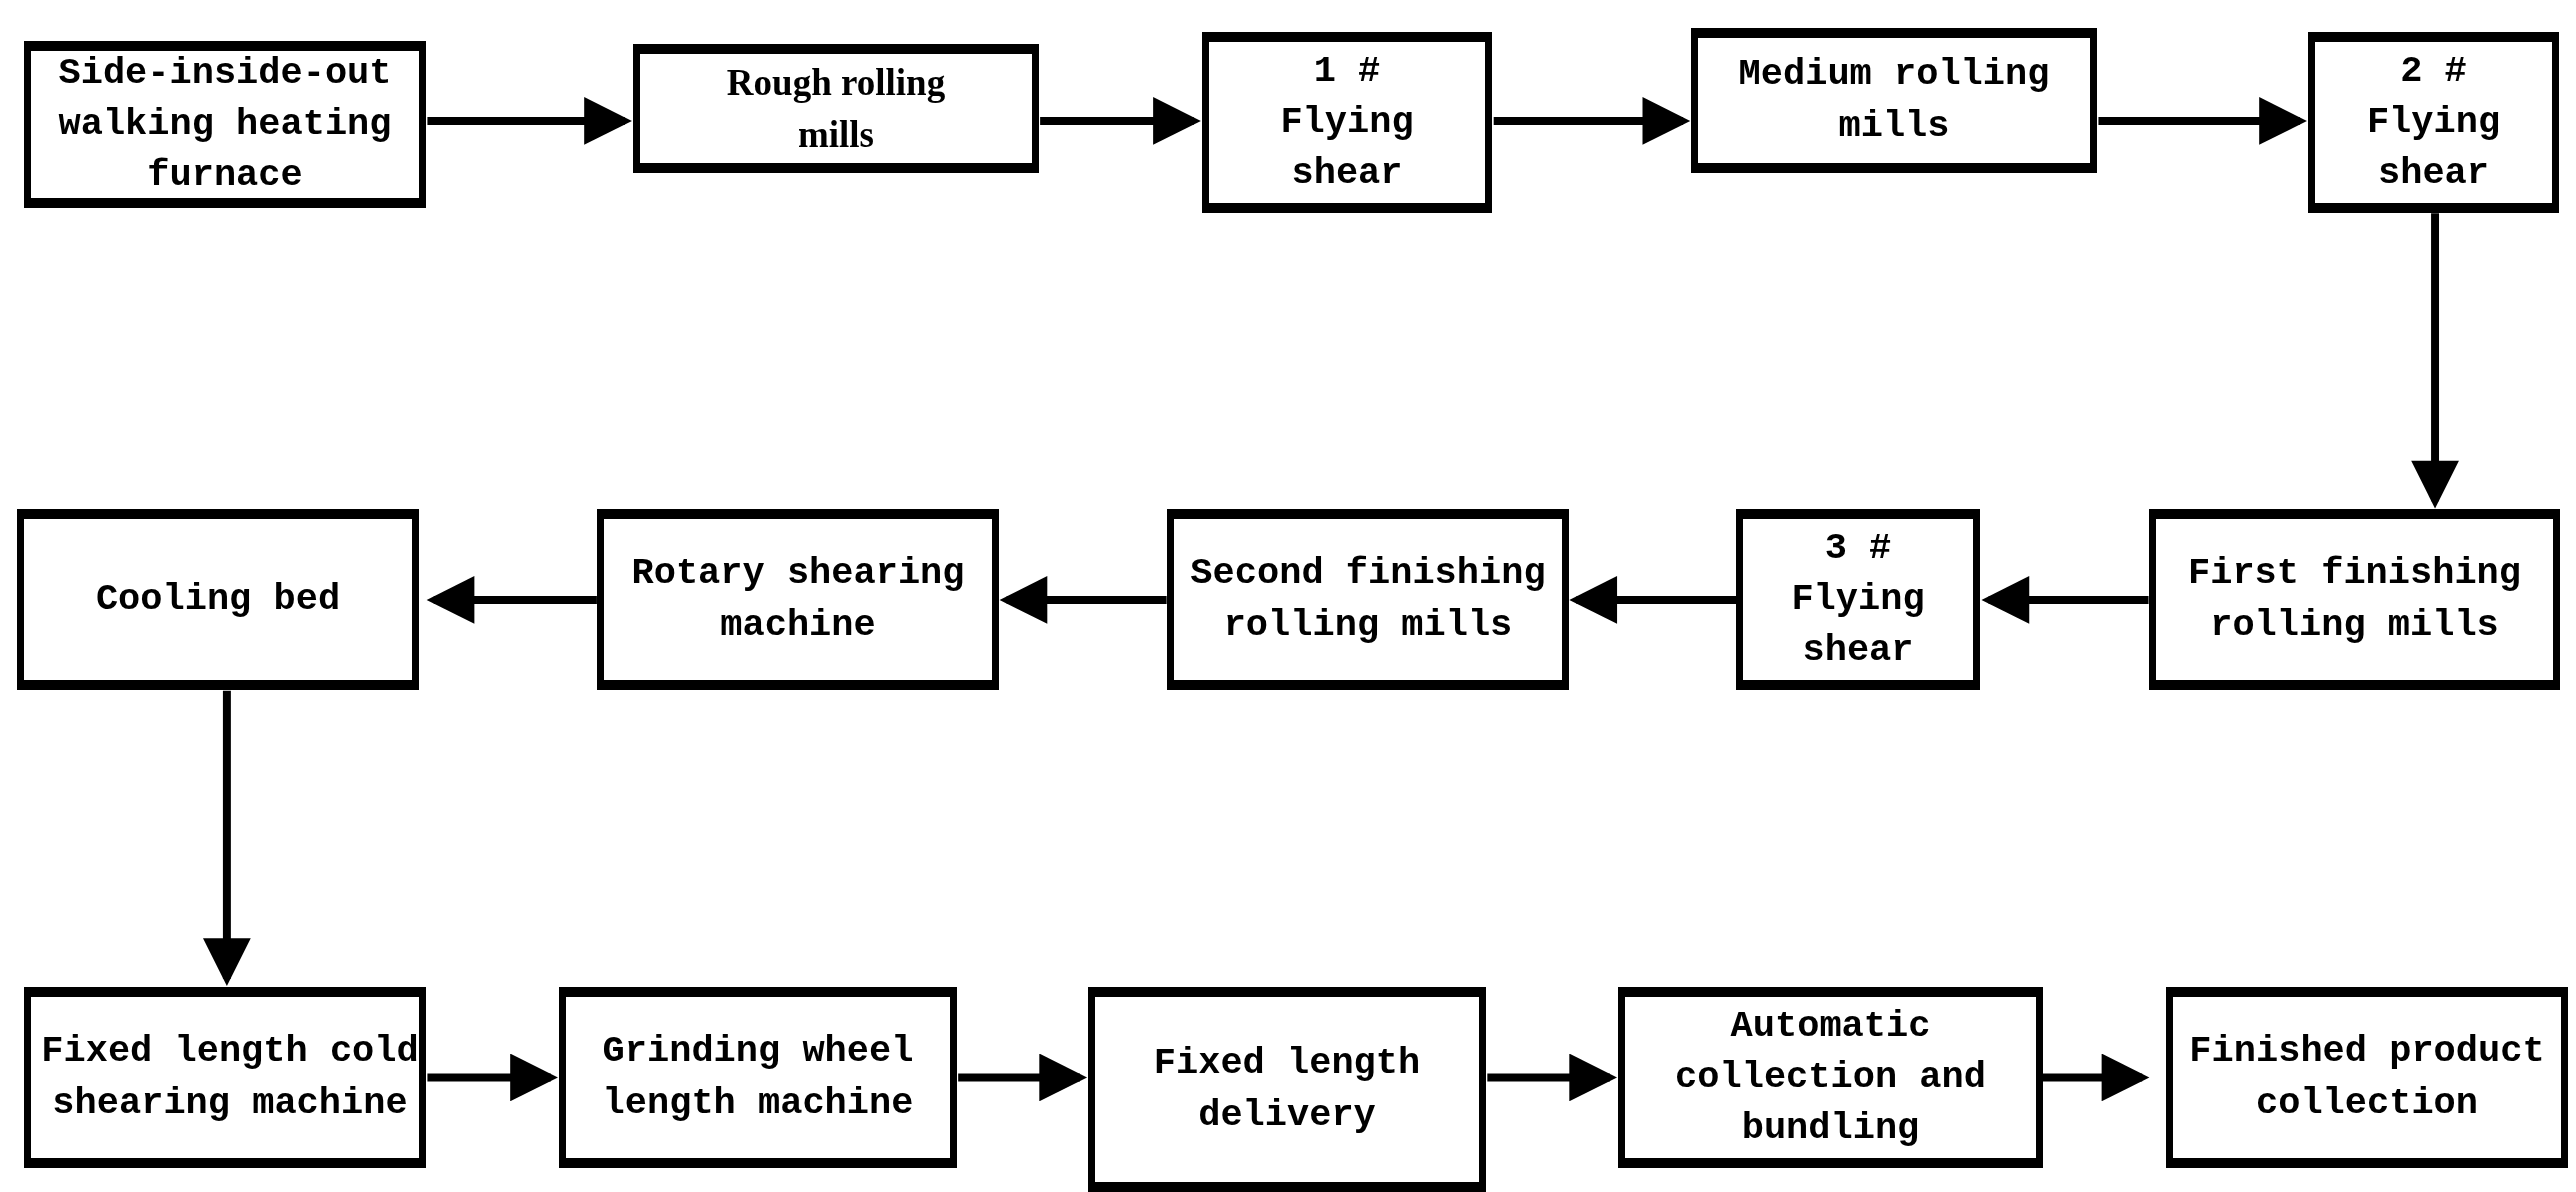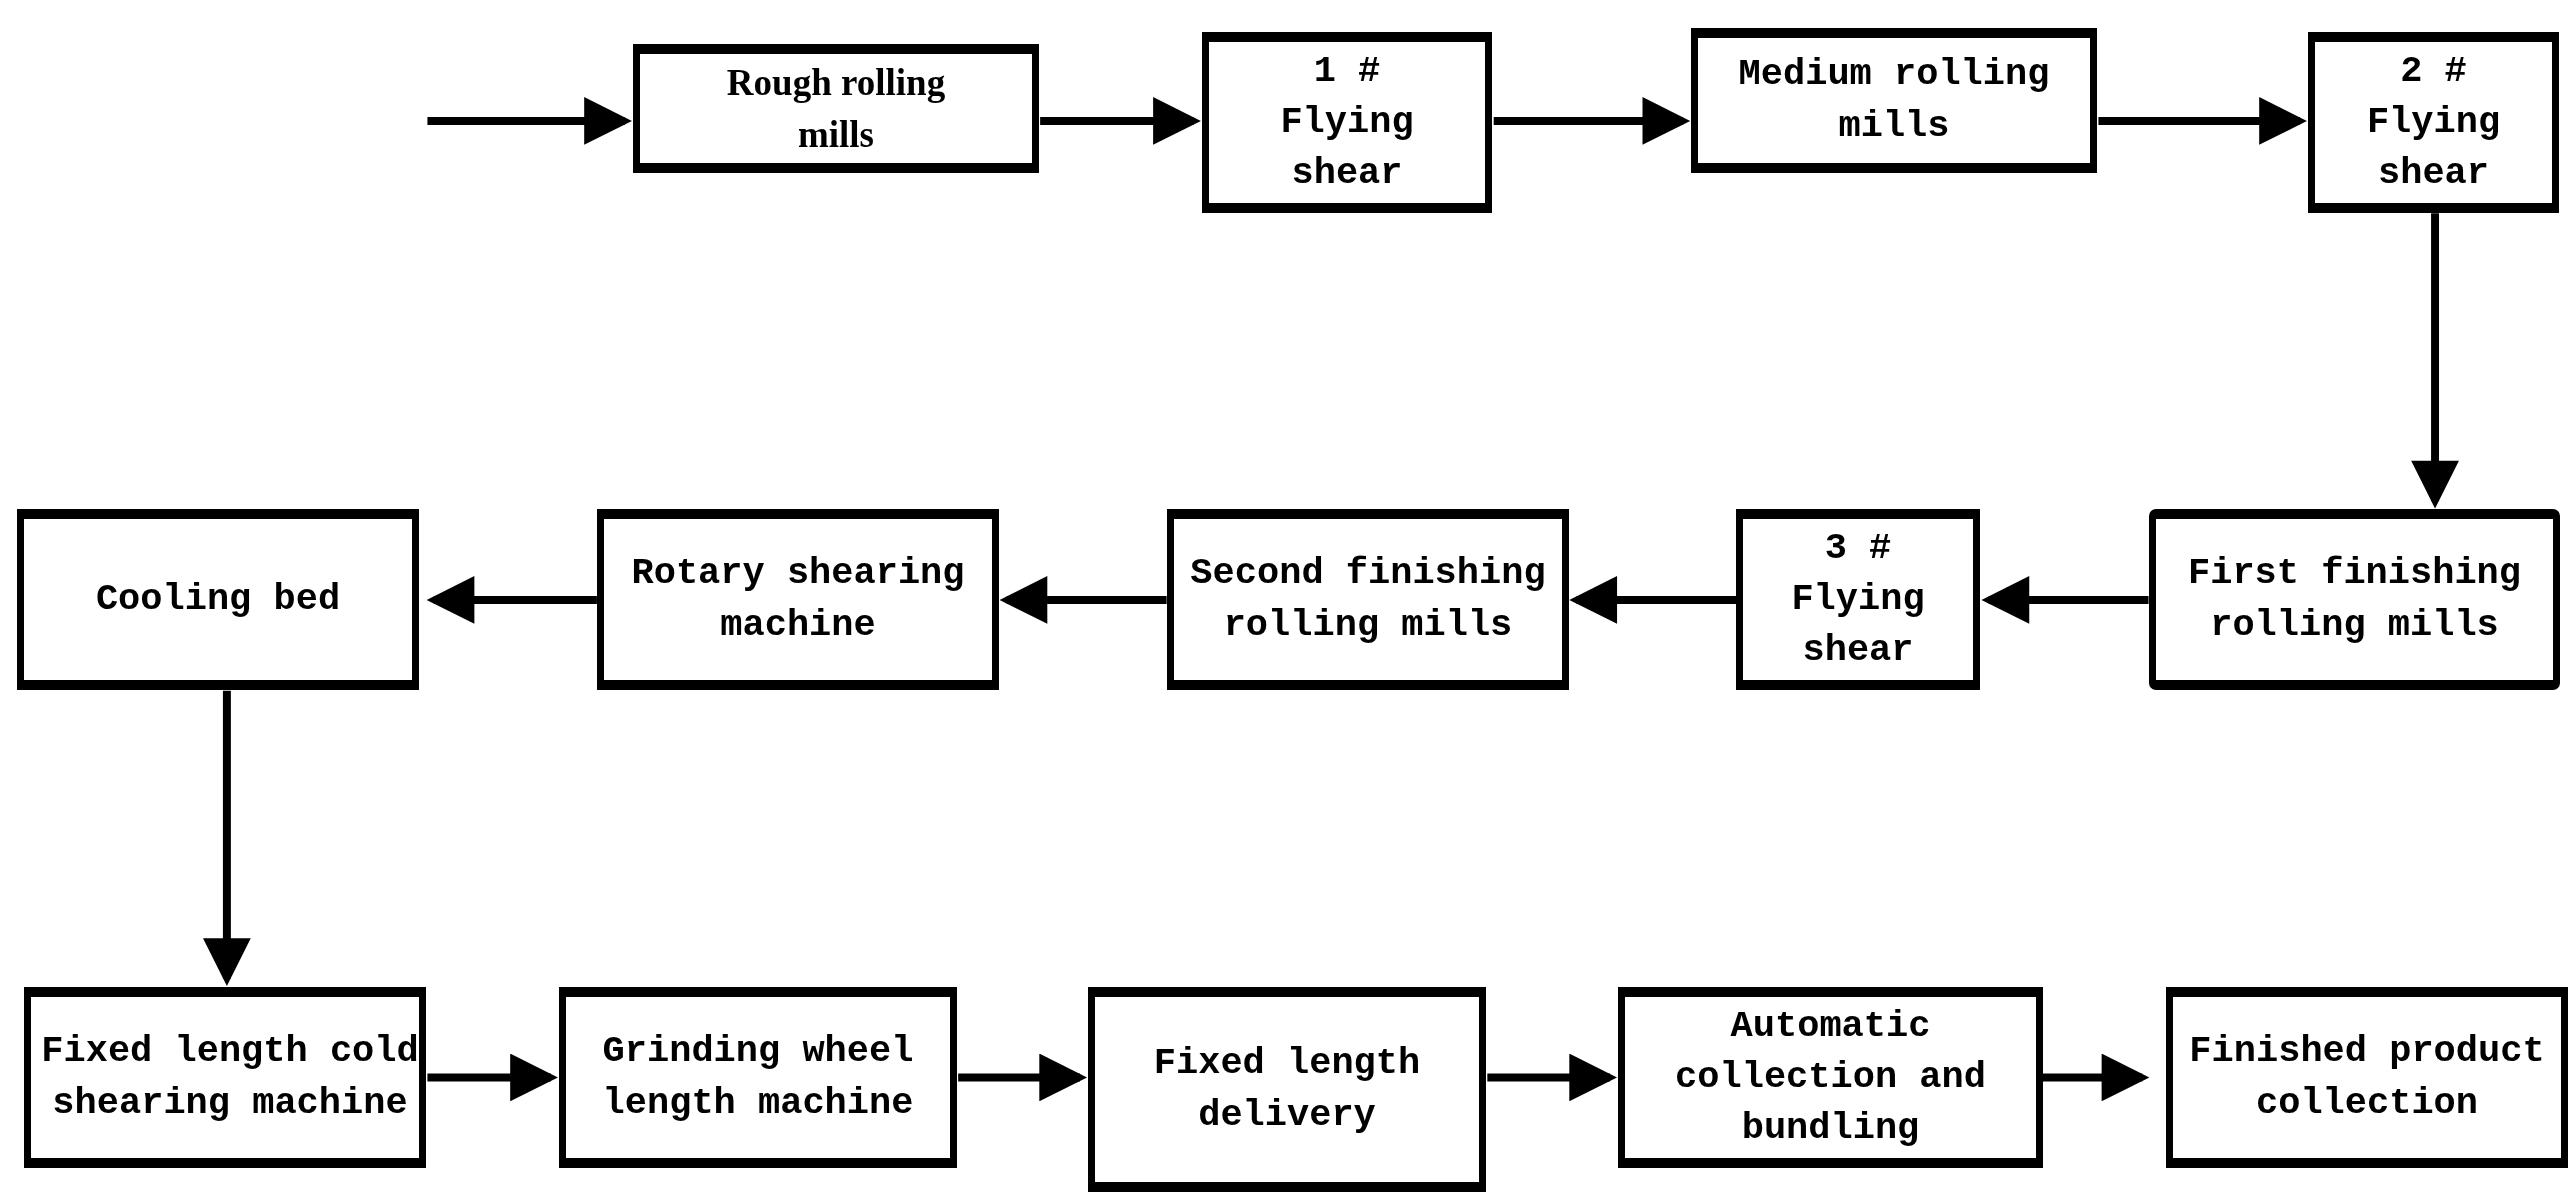--- a/index.html
+++ b/index.html
@@ -43,21 +43,21 @@
   .n-furnace            { left: 24px;   top: 41px;   width: 402px; height: 167px; }
   .n-rough-mills        { left: 633px;  top: 44px;   width: 406px; height: 129px; font-family: Liberation Serif, serif; }
   .n-flying-shear-1     { left: 1202px; top: 32px;   width: 290px; height: 181px; }
   .n-medium-mills       { left: 1691px; top: 28px;   width: 406px; height: 145px; }
   .n-flying-shear-2     { left: 2308px; top: 32px;   width: 251px; height: 181px; }
   
   .n-cooling-bed        { left: 17px;   top: 509px;  width: 402px; height: 181px; }
   .n-rotary-shearing    { left: 597px;  top: 509px;  width: 402px; height: 181px; }
   .n-second-finishing   { left: 1167px; top: 509px;  width: 402px; height: 181px; }
   .n-flying-shear-3     { left: 1736px; top: 509px;  width: 244px; height: 181px; }
-  .n-first-finishing    { left: 2149px; top: 509px;  width: 411px; height: 181px; border-radius: 7px; }
+  .n-first-finishing    { left: 2149px; top: 509px;  width: 411px; height: 181px; }
   
   .n-cold-shearing      { left: 24px;   top: 987px; width: 402px; height: 181px; padding-left: 10px; }
   .n-grinding-saw       { left: 559px;  top: 987px; width: 398px; height: 181px; }
   .n-fixed-delivery     { left: 1088px; top: 987px; width: 398px; height: 205px; }
   .n-auto-collection    { left: 1618px; top: 987px; width: 425px; height: 181px; }
   .n-product-collection { left: 2150px; top: 987px; width: 402px; height: 181px; margin-left: 16px; }
 
   .arrow {
     stroke: #000000;
     stroke-width: 10;
@@ -89,20 +89,23 @@
     <line class="arrow" x1="750" y1="754" x2="545" y2="754" marker-end="url(#ah)"></line>
 
     <line class="arrow" x1="285" y1="868" x2="285" y2="1230" marker-end="url(#ah)"></line>
 
     <line class="arrow" x1="537" y1="1354" x2="692" y2="1354" marker-end="url(#ah)"></line>
     <line class="arrow" x1="1204" y1="1354" x2="1357" y2="1354" marker-end="url(#ah)"></line>
     <line class="arrow" x1="1869" y1="1354" x2="2023" y2="1354" marker-end="url(#ah)"></line>
     <line class="arrow" x1="2540" y1="1354" x2="2692" y2="1354" marker-end="url(#ah)"></line>
   </svg>
 
+  <div class="node n-furnace">Side-inside-out
+walking heating
+furnace</div>
   <div class="node n-rough-mills">Rough rolling
 mills</div>
   <div class="node n-flying-shear-1">1 #
 Flying
 shear</div>
   <div class="node n-medium-mills">Medium rolling
 mills</div>
   <div class="node n-flying-shear-2">2 #
 Flying
 shear</div>

